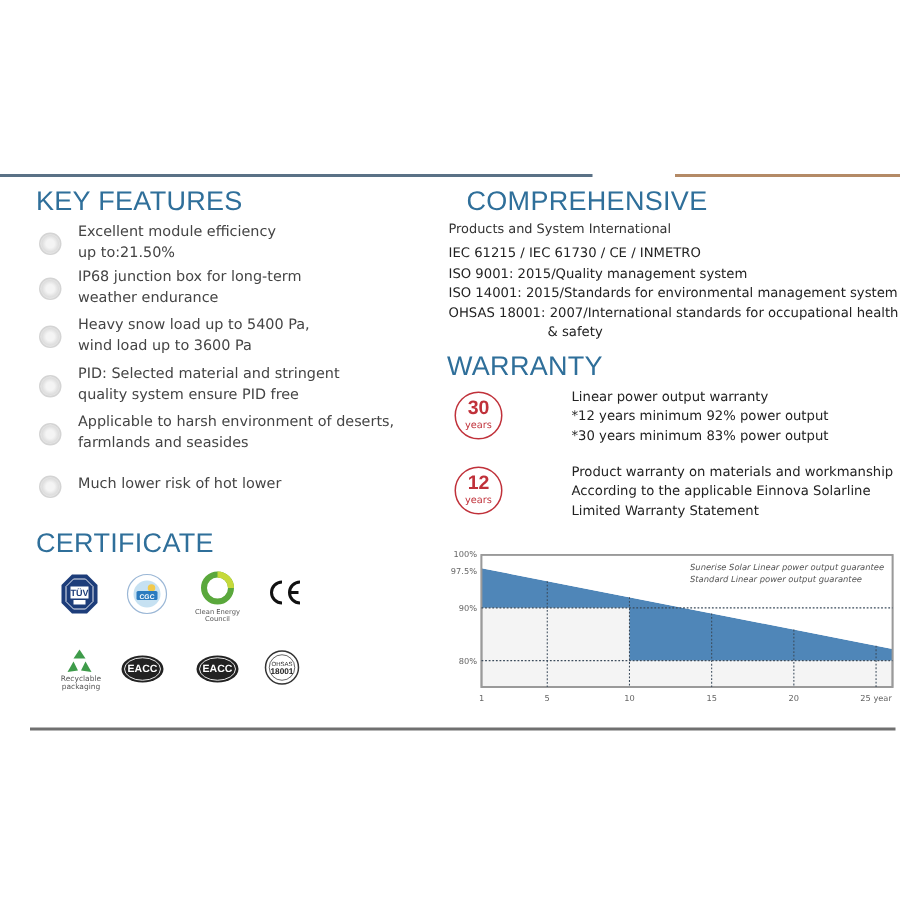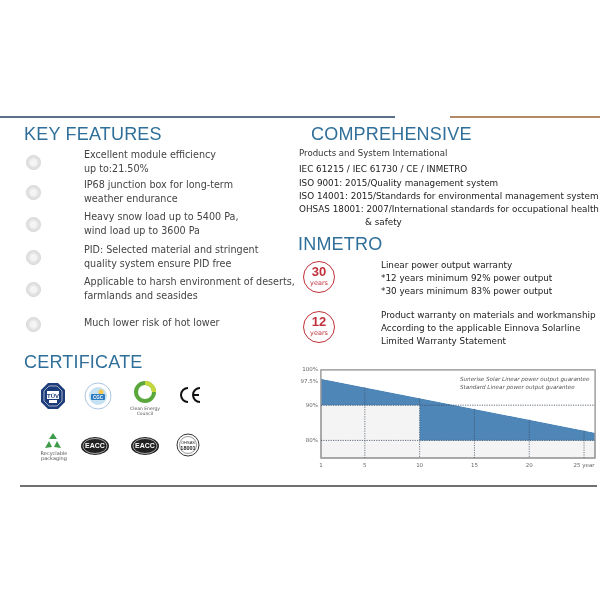--- a/index.html
+++ b/index.html
@@ -8,21 +8,21 @@
   .topline-left { position: absolute; left: 0; top: 116px; width: 395px; height: 2px; background: #5a7186; }
   .topline-right { position: absolute; left: 450px; top: 116px; width: 150px; height: 2px; background: #b48a66; }
   .bottomline { position: absolute; left: 20px; top: 485px; width: 577px; height: 2px; background: #707070; }
 
   .h-title { position: absolute; font-family: "Liberation Sans", sans-serif; color: #2f6f9a;
              font-size: 18px; letter-spacing: 0.2px; font-weight: normal; margin: 0; }
 
   .feat { position: absolute; left: 26px; width: 270px; }
   .feat .bullet { position: absolute; left: 0; width: 13px; height: 13px; border-radius: 50%;
                   border: 1px solid #d4d4d4; background: radial-gradient(circle, #f4f4f4 30%, #dedede 60%, #f2f2f2 90%); }
-  .feat .txt { position: absolute; left: 26px; font-size: 9.6px; line-height: 14px; color: #444; white-space: pre-line; margin-left: 32px; }
+  .feat .txt { position: absolute; left: 26px; font-size: 9.6px; line-height: 14px; color: #444; white-space: pre-line; }
 
   .cert-sub { position: absolute; left: 299px; top: 148px; font-size: 8.6px; color: #333; }
   .cert-line { position: absolute; left: 299px; font-size: 8.8px; color: #222; white-space: nowrap; }
 
   .badge { position: absolute; width: 30px; height: 30px; border-radius: 50%; border: 1.5px solid #c0313a;
            text-align: center; color: #c0313a; background: #fff; }
   .badge .num { display: block; font-family: "Liberation Sans", sans-serif; font-weight: bold; font-size: 13px; line-height: 14px; margin-top: 3px; }
   .badge .yrs { display: block; font-size: 6.5px; line-height: 8px; }
   .w-line { position: absolute; left: 345px; font-size: 8.8px; color: #222; white-space: nowrap; padding-left: 36px; }
 
@@ -137,21 +137,21 @@
 </div>
 
 <h2 class="h-title" style="left:298px; top:124px;margin-left:13px;">COMPREHENSIVE</h2>
 <div class="cert-sub">Products and System International</div>
 <div class="cert-line" style="top:164px;">IEC 61215 / IEC 61730 / CE / INMETRO</div>
 <div class="cert-line" style="top:178px;">ISO 9001: 2015/Quality management system</div>
 <div class="cert-line" style="top:191px;">ISO 14001: 2015/Standards for environmental management system</div>
 <div class="cert-line" style="top:204px;">OHSAS 18001: 2007/International standards for occupational health</div>
 <div class="cert-line" style="top:217px; left:365px;">&amp; safety</div>
 
-<h2 class="h-title" style="left:298px; top:234px;">INMETRO</h2>
+<h2 class="h-title" style="left:298px; top:234px;">WARRANTY</h2>
 
 <div class="badge" style="left:303px; top:261px;">
   <span class="num">30</span>
   <span class="yrs">years</span>
 </div>
 <div class="w-line" style="top:260px;">Linear power output warranty</div>
 <div class="w-line" style="top:273px;">*12 years minimum 92% power output</div>
 <div class="w-line" style="top:286px;">*30 years minimum 83% power output</div>
 
 <div class="badge" style="left:303px; top:311px;">

